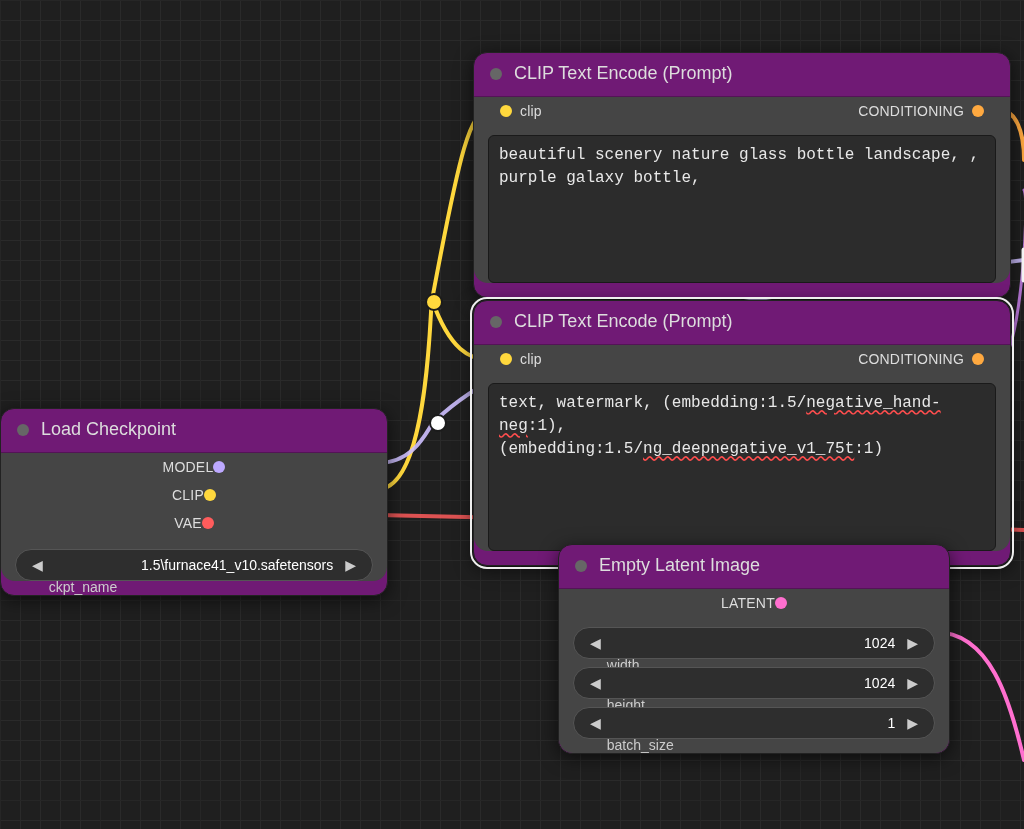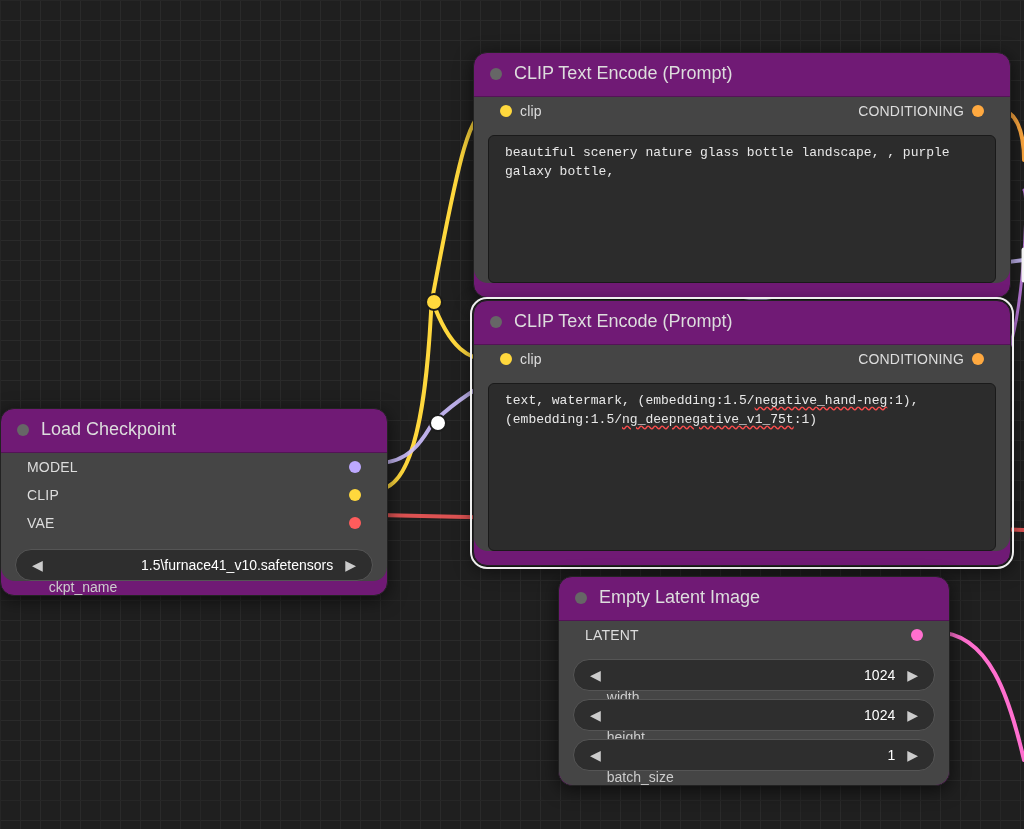--- a/index.html
+++ b/index.html
@@ -66,21 +66,21 @@
   }
 
   .slot-row {
     display: flex;
     align-items: center;
     justify-content: space-between;
     padding: 6px 26px;
     font-size: 14px;
     color: #eee;
   }
-  .slot-row.right { justify-content: space-between; }
+  .slot-row.right { justify-content: center; }
 
   .port {
     width: 12px; height: 12px; border-radius: 50%;
     background: #888;
     flex: 0 0 12px;
   }
   .port.model   { background: #bda9ff; }
   .port.clip    { background: #ffd83d; }
   .port.vae     { background: #ff5c5c; }
   .port.cond    { background: #ffa940; }
@@ -103,22 +103,22 @@
   .pill .label { color: #ccc; margin-right: 8px; margin-top: 44px; }
   .pill .value { color: #fff; margin-left: auto; margin-right: 6px; }
 
   .textbox {
     margin: 10px 14px 14px 14px;
     background: #2c2c2c;
     border: 1px solid #1a1a1a;
     border-radius: 6px;
     color: #e8e8e8;
     font-family: "Courier New", monospace;
-    font-size: 13px;
-    padding: 8px 16px;
+    font-size: 16px;
+    padding: 8px 10px;
     line-height: 1.45;
     min-height: 120px;
     white-space: pre-wrap;
     word-break: break-word;
   }
   .textbox .redwave {
     text-decoration: underline wavy #ff4d4d;
     text-underline-offset: 2px;
   }
 
@@ -230,21 +230,21 @@
       <span style="display:flex;align-items:center;gap:8px;">
         <span class="io-label">CONDITIONING</span>
         <span class="port cond"></span>
       </span>
     </div>
     <div class="textbox" style="min-height:150px;"><span>text, watermark, (embedding:1.5/</span><span class="redwave">negative_hand-neg</span><span>:1),
 (embedding:1.5/</span><span class="redwave">ng_deepnegative_v1_75t</span><span>:1)</span></div>
   </div>
 </div>
 
-<div class="node" style="left:558px; top:576px; width:390px;">
+<div class="node" style="left:558px; top:544px; width:390px;">
   <div class="node-header">
     <span class="dot"></span>
     <span>Empty Latent Image</span>
   </div>
   <div class="node-body">
     <div class="slot-row right">
       <span class="io-label">LATENT</span>
       <span class="port latent"></span>
     </div>
     <div class="widget-stack">

